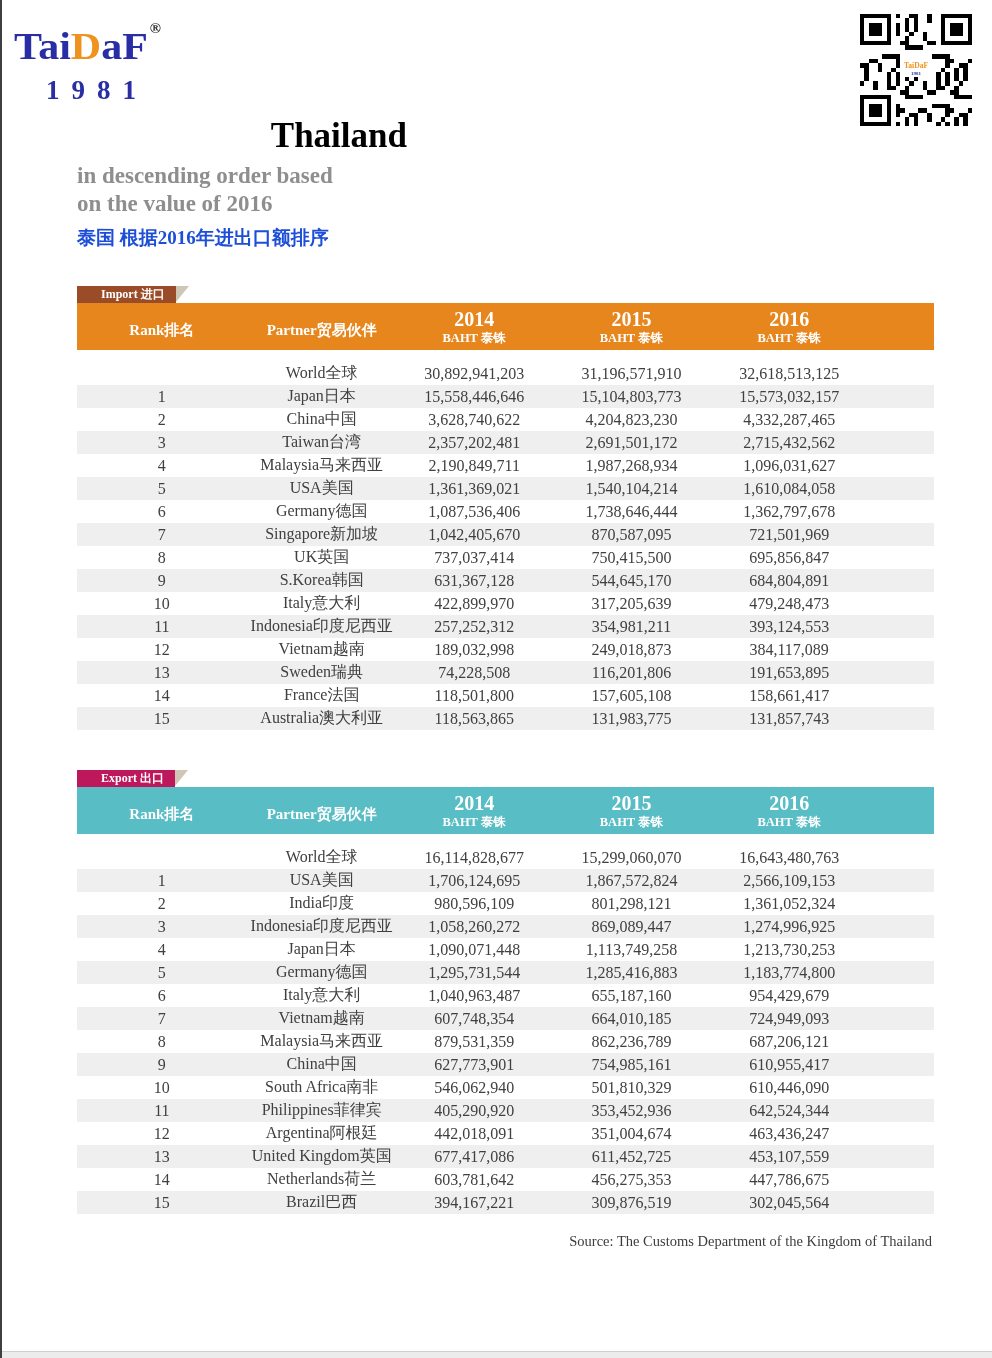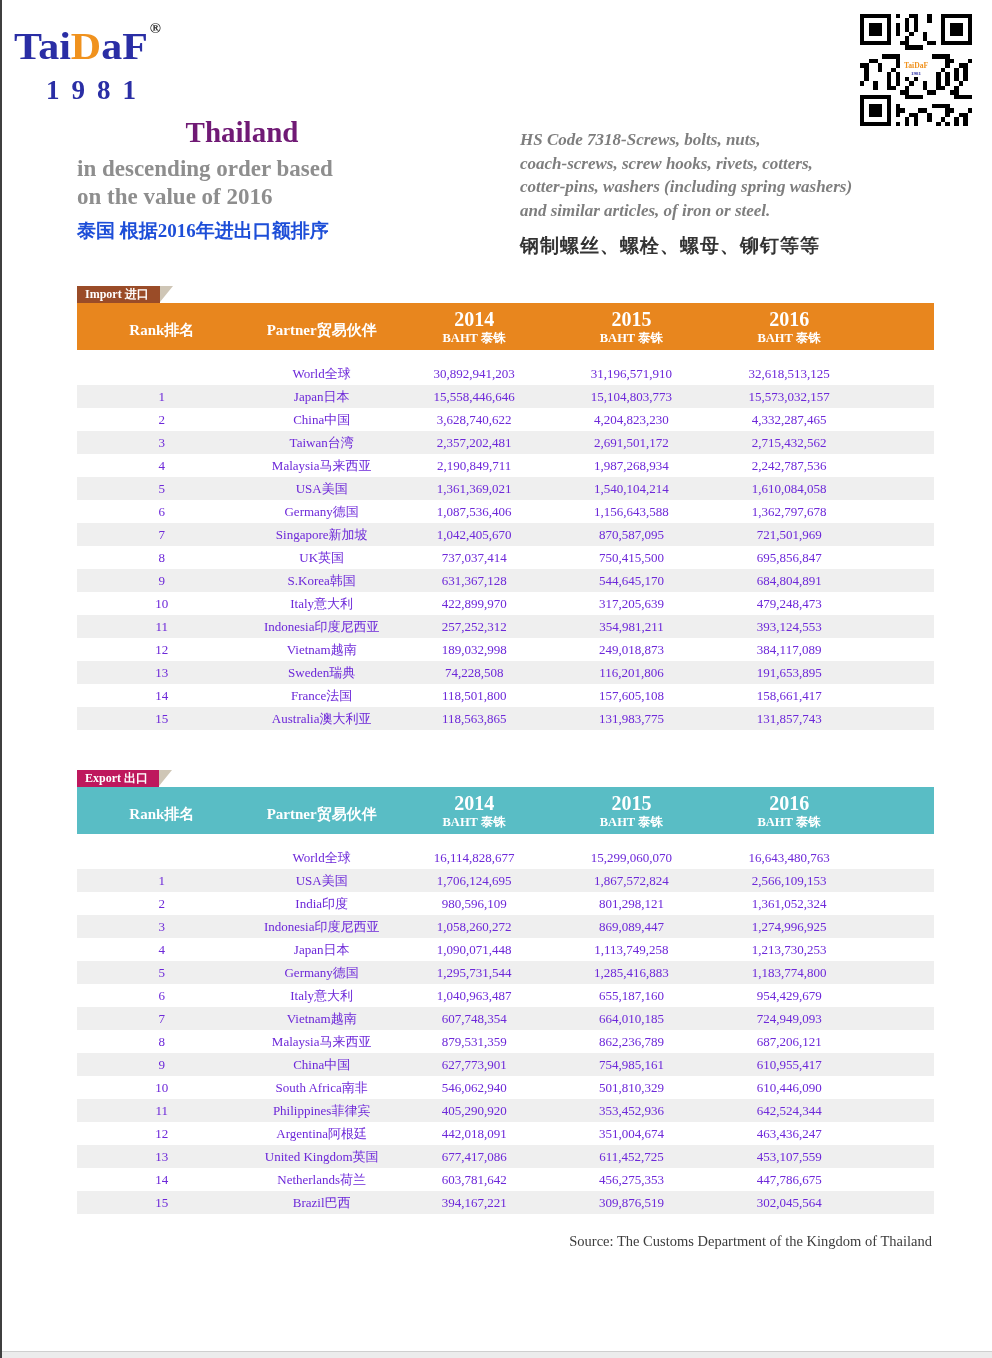--- a/index.html
+++ b/index.html
@@ -16,51 +16,51 @@
   .brand .b-blue{color:#2a2ea5;}
   .brand .b-orange{color:#f0921e;}
   .brand .reg{font-size:15px;color:#222;vertical-align:28px;font-weight:700;margin-left:2px;}
   .logo-year{color:#2a2ea5;font-weight:800;font-size:27px;letter-spacing:12px;margin:4px 0 0 32px;}
 
   
   .qr{position:absolute;left:858px;top:14px;width:112px;height:112px;}
 
   
   .title-block{position:absolute;left:75px;top:116px;width:330px;}
-  .t-en{font-size:29px;font-weight:800;color:#701a75;text-align:center;letter-spacing:0;}
+  .t-en{font-size:35px;font-weight:800;color:#000000;text-align:right;letter-spacing:0;}
   .t-sub{font-size:23px;font-weight:700;color:#8e8e8e;line-height:28px;margin-top:6px;}
   .t-cn{font-size:19px;font-weight:700;color:#1d4ed8;margin-top:7px;white-space:nowrap;}
 
   
   .hs-block{position:absolute;left:518px;top:128px;width:440px;}
   .hs-line{font-size:17px;font-weight:700;font-style:italic;color:#7e7e7e;line-height:23.5px;}
   .hs-cn{font-size:19px;font-weight:800;color:#333;margin-top:11px;letter-spacing:1px;}
 
   
   .tbl{position:absolute;left:75px;width:857px;}
   .tbl-import{top:286px;}
   .tbl-export{top:770px;}
   .tabrow{height:17px;white-space:nowrap;}
-  .tab{display:inline-block;height:17px;line-height:17px;padding:0 11px 0 8px;
+  .tab{display:inline-block;height:17px;line-height:17px;padding:0 11px 0 24px;
        font-size:12px;font-weight:700;color:#fff;vertical-align:top;}
   .tbl-import .tab{background:#9a4c28;}
   .tbl-export .tab{background:#be185d;}
   .fold{display:inline-block;width:0;height:0;border-top:16px solid #cfc6b6;
         border-right:13px solid transparent;vertical-align:top;}
   .thead{height:47px;display:flex;color:#fff;}
   .tbl-import .thead{background:#e8861e;}
   .tbl-export .thead{background:#59bdc5;}
   .c{display:flex;flex-direction:column;justify-content:center;align-items:center;
      text-align:center;white-space:nowrap;box-sizing:border-box;}
   .c0{width:19.8%;}.c1{width:17.5%;}.c2{width:18.1%;}.c3{width:18.6%;}.c4{width:18.2%;}.c5{width:7.8%;}
   .hlabel{font-size:15px;font-weight:700;padding-top:8px;}
   .hyear .yr{font-size:20px;font-weight:800;line-height:21px;margin-top:3px;}
   .hyear .unit{font-size:12.5px;font-weight:700;line-height:17px;}
   .tbody{margin-top:12px;}
-  .trow{display:flex;height:23px;font-size:13px;color:#6d28d9;}
+  .trow{display:flex;height:23px;font-size:16px;color:#404040;}
   .trow.shade{background:#efefef;}
 
   
   .source{position:absolute;top:1233px;right:60px;font-size:14.5px;color:#3c3c3c;}
   .company{position:absolute;top:1306px;right:88px;font-size:14px;color:#2e2e2e;}
   .bottom-bar{position:absolute;left:0;right:0;bottom:0;height:6px;background:#ececec;
               border-top:1px solid #cfcfcf;}
 </style>
 </head>
 <body>
@@ -222,27 +222,20 @@
 
   <div class="title-block">
     <div class="t-en">Thailand</div>
     <div class="t-sub">
       <div>in descending order based</div>
       <div>on the value of 2016</div>
     </div>
     <div class="t-cn">泰国 根据2016年进出口额排序</div>
   </div>
 
-  <div class="hs-block">
-    <div class="hs-line">HS Code 7318-Screws, bolts, nuts,</div>
-    <div class="hs-line">coach-screws, screw hooks, rivets, cotters,</div>
-    <div class="hs-line">cotter-pins, washers (including spring washers)</div>
-    <div class="hs-line">and similar articles, of iron or steel.</div>
-    <div class="hs-cn">钢制螺丝、螺栓、螺母、铆钉等等</div>
-  </div>
 
   <section class="tbl tbl-import">
     <div class="tabrow">
       <span class="tab">Import 进口</span><span class="fold"></span>
     </div>
     <div class="thead">
       <div class="c c0 hlabel">Rank排名</div>
       <div class="c c1 hlabel">Partner贸易伙伴</div>
       <div class="c c2 hyear">
         <div class="yr">2014</div>
@@ -289,36 +282,36 @@
           <div class="c c2">2,357,202,481</div>
           <div class="c c3">2,691,501,172</div>
           <div class="c c4">2,715,432,562</div>
           <div class="c c5"></div>
         </div>
         <div class="trow">
           <div class="c c0">4</div>
           <div class="c c1">Malaysia马来西亚</div>
           <div class="c c2">2,190,849,711</div>
           <div class="c c3">1,987,268,934</div>
-          <div class="c c4">2,242,787,536</div>
+          <div class="c c4">1,096,031,627</div>
           <div class="c c5"></div>
         </div>
         <div class="trow shade">
           <div class="c c0">5</div>
           <div class="c c1">USA美国</div>
           <div class="c c2">1,361,369,021</div>
           <div class="c c3">1,540,104,214</div>
           <div class="c c4">1,610,084,058</div>
           <div class="c c5"></div>
         </div>
         <div class="trow">
           <div class="c c0">6</div>
           <div class="c c1">Germany德国</div>
           <div class="c c2">1,087,536,406</div>
-          <div class="c c3">1,156,643,588</div>
+          <div class="c c3">1,738,646,444</div>
           <div class="c c4">1,362,797,678</div>
           <div class="c c5"></div>
         </div>
         <div class="trow shade">
           <div class="c c0">7</div>
           <div class="c c1">Singapore新加坡</div>
           <div class="c c2">1,042,405,670</div>
           <div class="c c3">870,587,095</div>
           <div class="c c4">721,501,969</div>
           <div class="c c5"></div>

